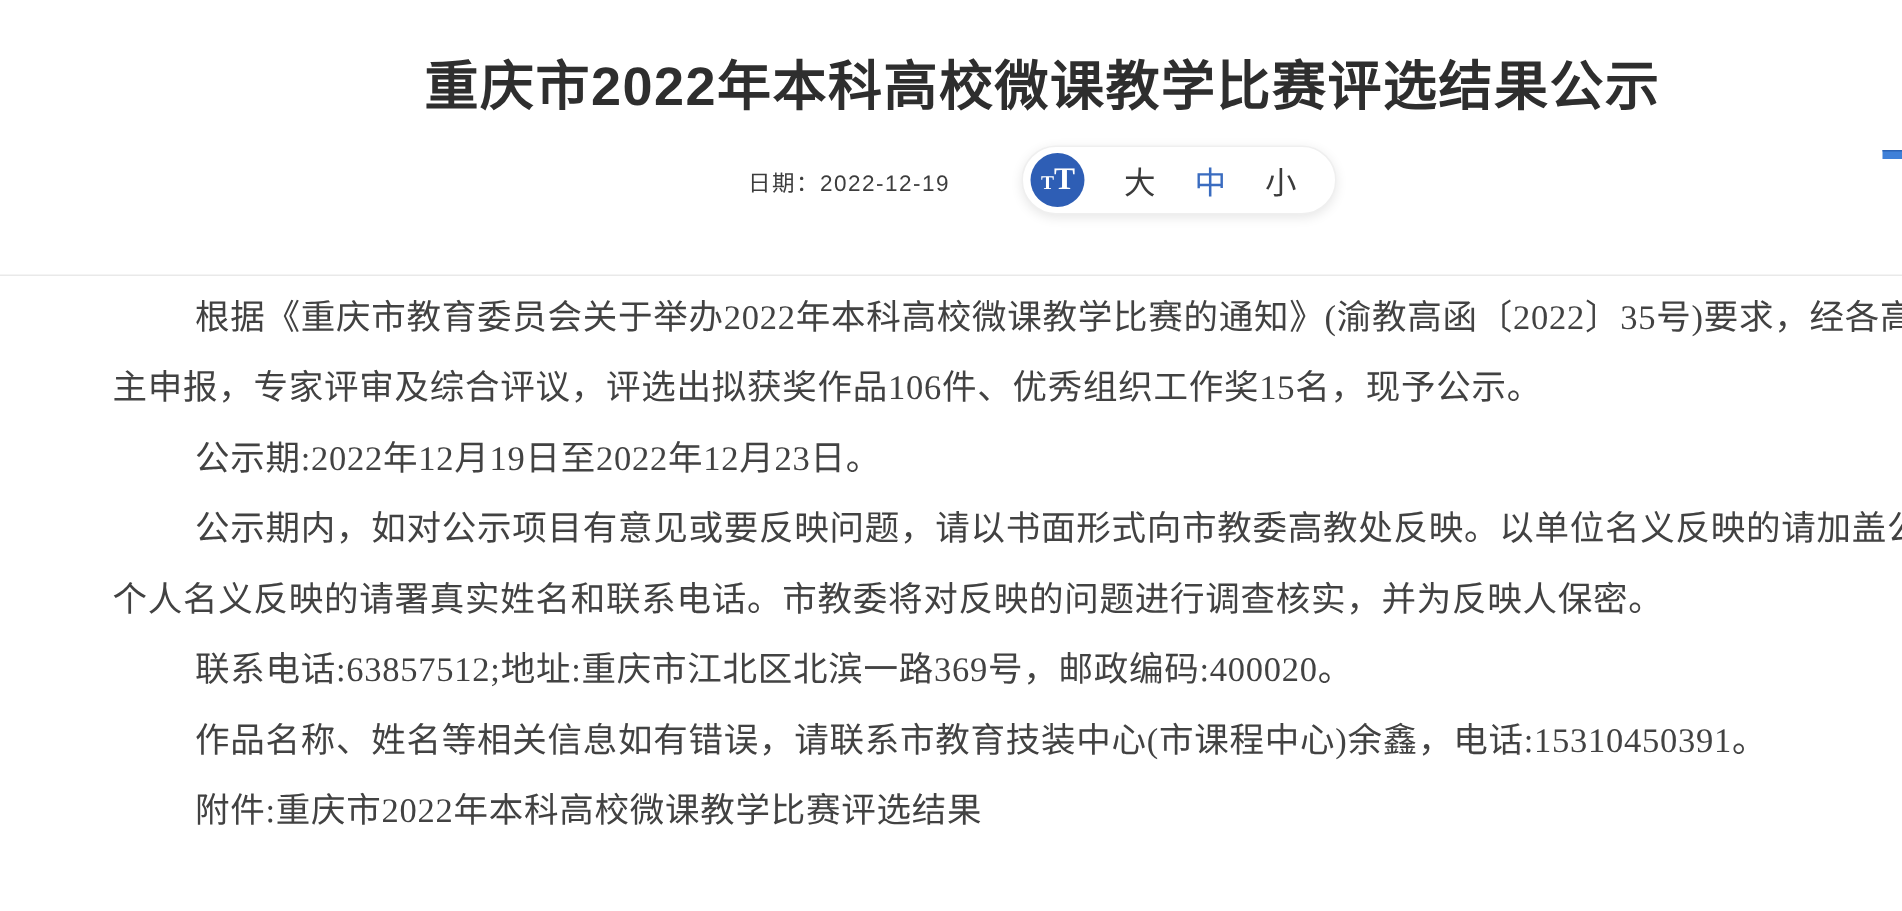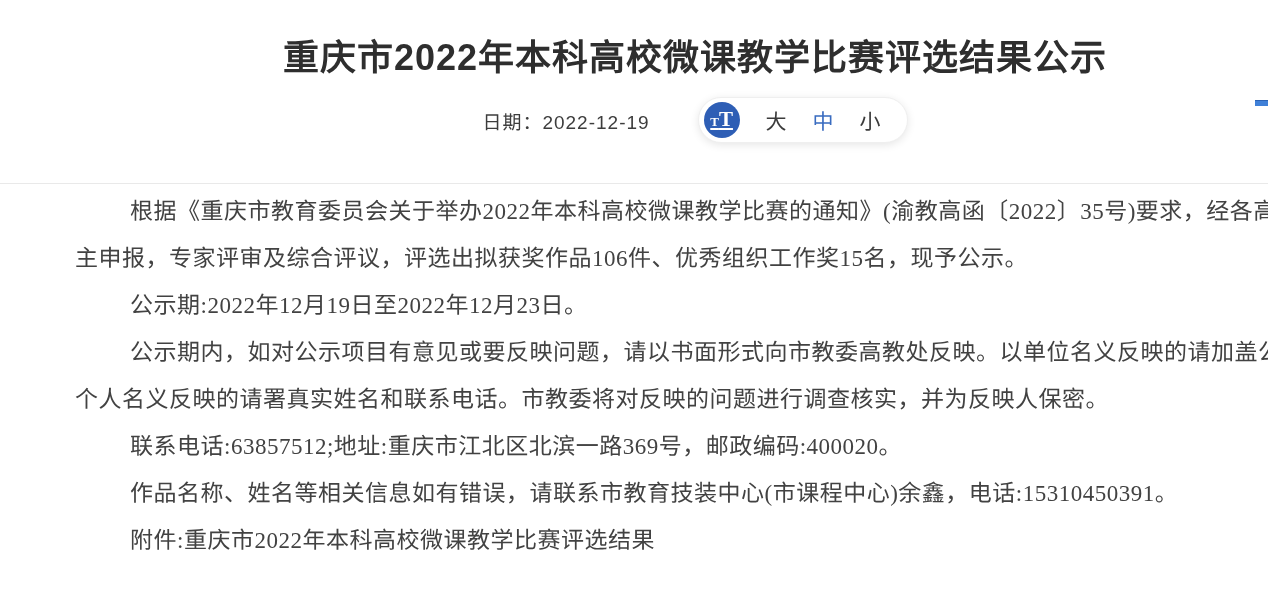--- a/index.html
+++ b/index.html
@@ -27,21 +27,21 @@
   }
   .meta-row {
     margin-top: 16px;
     display: flex;
     align-items: center;
     justify-content: center;
     column-gap: 48px;
     height: 48px;
   }
   .meta-item {
-    font-size: 19px;
+    font-size: 15px;
     color: #3d3d3d;
     letter-spacing: 1px;
     white-space: nowrap;
   }
   .font-widget {
     display: flex;
     align-items: center;
     height: 46px;
     padding: 0 26px 0 5px;
     background: #ffffff;
@@ -52,21 +52,20 @@
   }
   .tt-circle {
     width: 36px;
     height: 36px;
     border-radius: 50%;
     background: #2e5eb5;
     color: #ffffff;
     display: flex;
     align-items: center;
     justify-content: center;
-    text-decoration: underline;
   }
   .tt-glyph {
     display: block;
     font-size: 21px;
     font-weight: 700;
     line-height: 36px;
     font-family: "Liberation Serif", serif;
   }
   .tt-glyph::first-letter { font-size: 13px; }
   .size-option {

